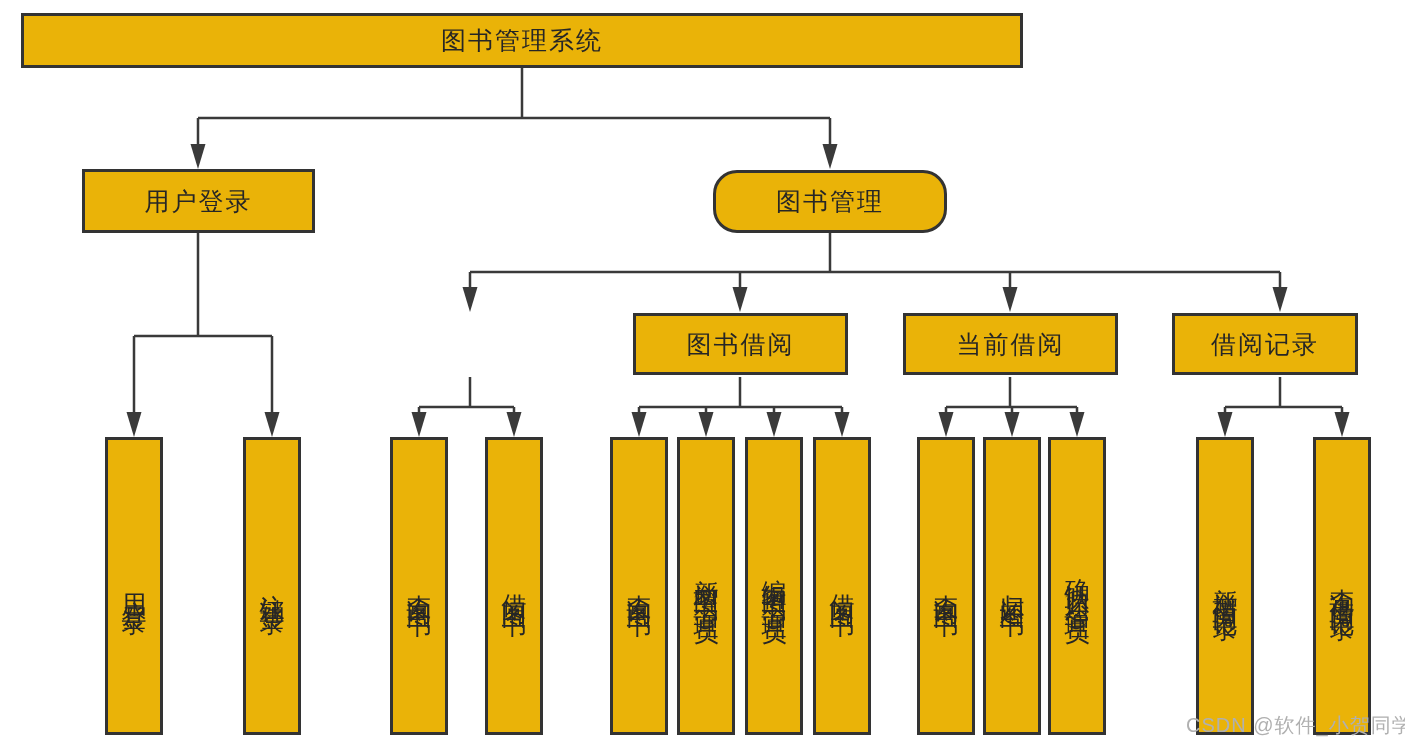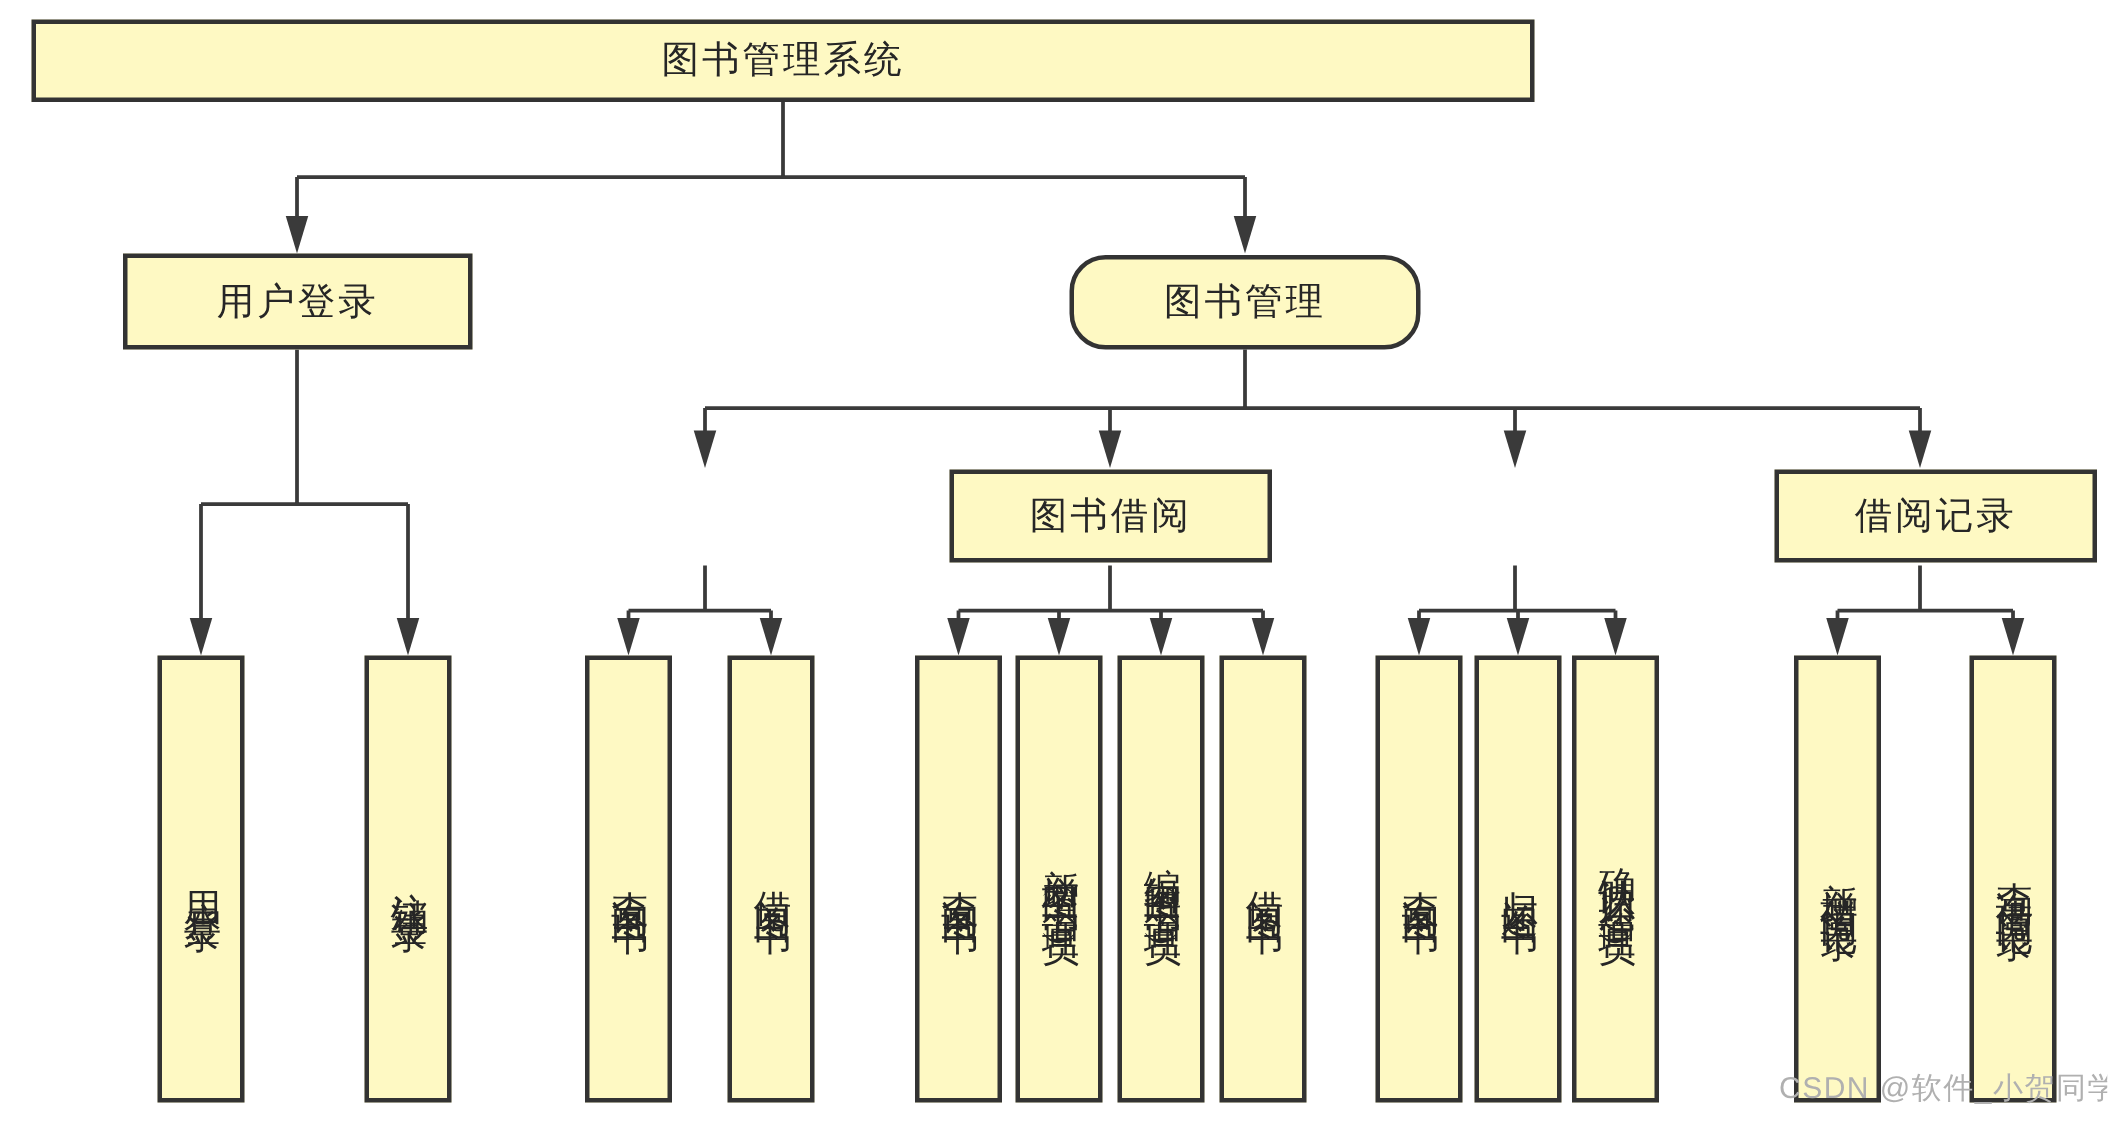--- a/index.html
+++ b/index.html
@@ -17,21 +17,21 @@
   }
   .connectors {
     position: absolute;
     left: 0; top: 0;
     width: 1405px; height: 747px;
     pointer-events: none;
   }
   .box {
     position: absolute;
     box-sizing: border-box;
-    background: #fef9c3;
+    background: #eab308;
     border: 3px solid #333333;
     display: flex;
     align-items: center;
     justify-content: center;
     color: #262626;
     font-size: 25px;
     letter-spacing: 2px;
     text-align: center;
     line-height: 1;
   }
@@ -100,21 +100,24 @@
   <div class="box hbox" style="left:82px; top:169px; width:233px; height:64px;">
     <span>用户登录</span>
   </div>
   <div class="box hbox" style="left:713px; top:170px; width:234px; height:63px;border-radius:24px;">
     <span>图书管理</span>
   </div>
 
   <div class="box hbox" style="left:633px; top:313px; width:215px;">
     <span>图书借阅</span>
   </div>
-  <div class="box hbox" style="left:1172px; top:313px; width:215px;margin-left:11px;">
+  <div class="box hbox" style="left:903px; top:313px; width:215px;">
+    <span>当前借阅</span>
+  </div>
+  <div class="box hbox" style="left:1172px; top:313px; width:186px;">
     <span>借阅记录</span>
   </div>
 
   <div class="box leaf" style="left:105px; top:437px;">
     <span>用户登录</span>
   </div>
   <div class="box leaf" style="left:243px; top:437px;">
     <span>注销登录</span>
   </div>
 

